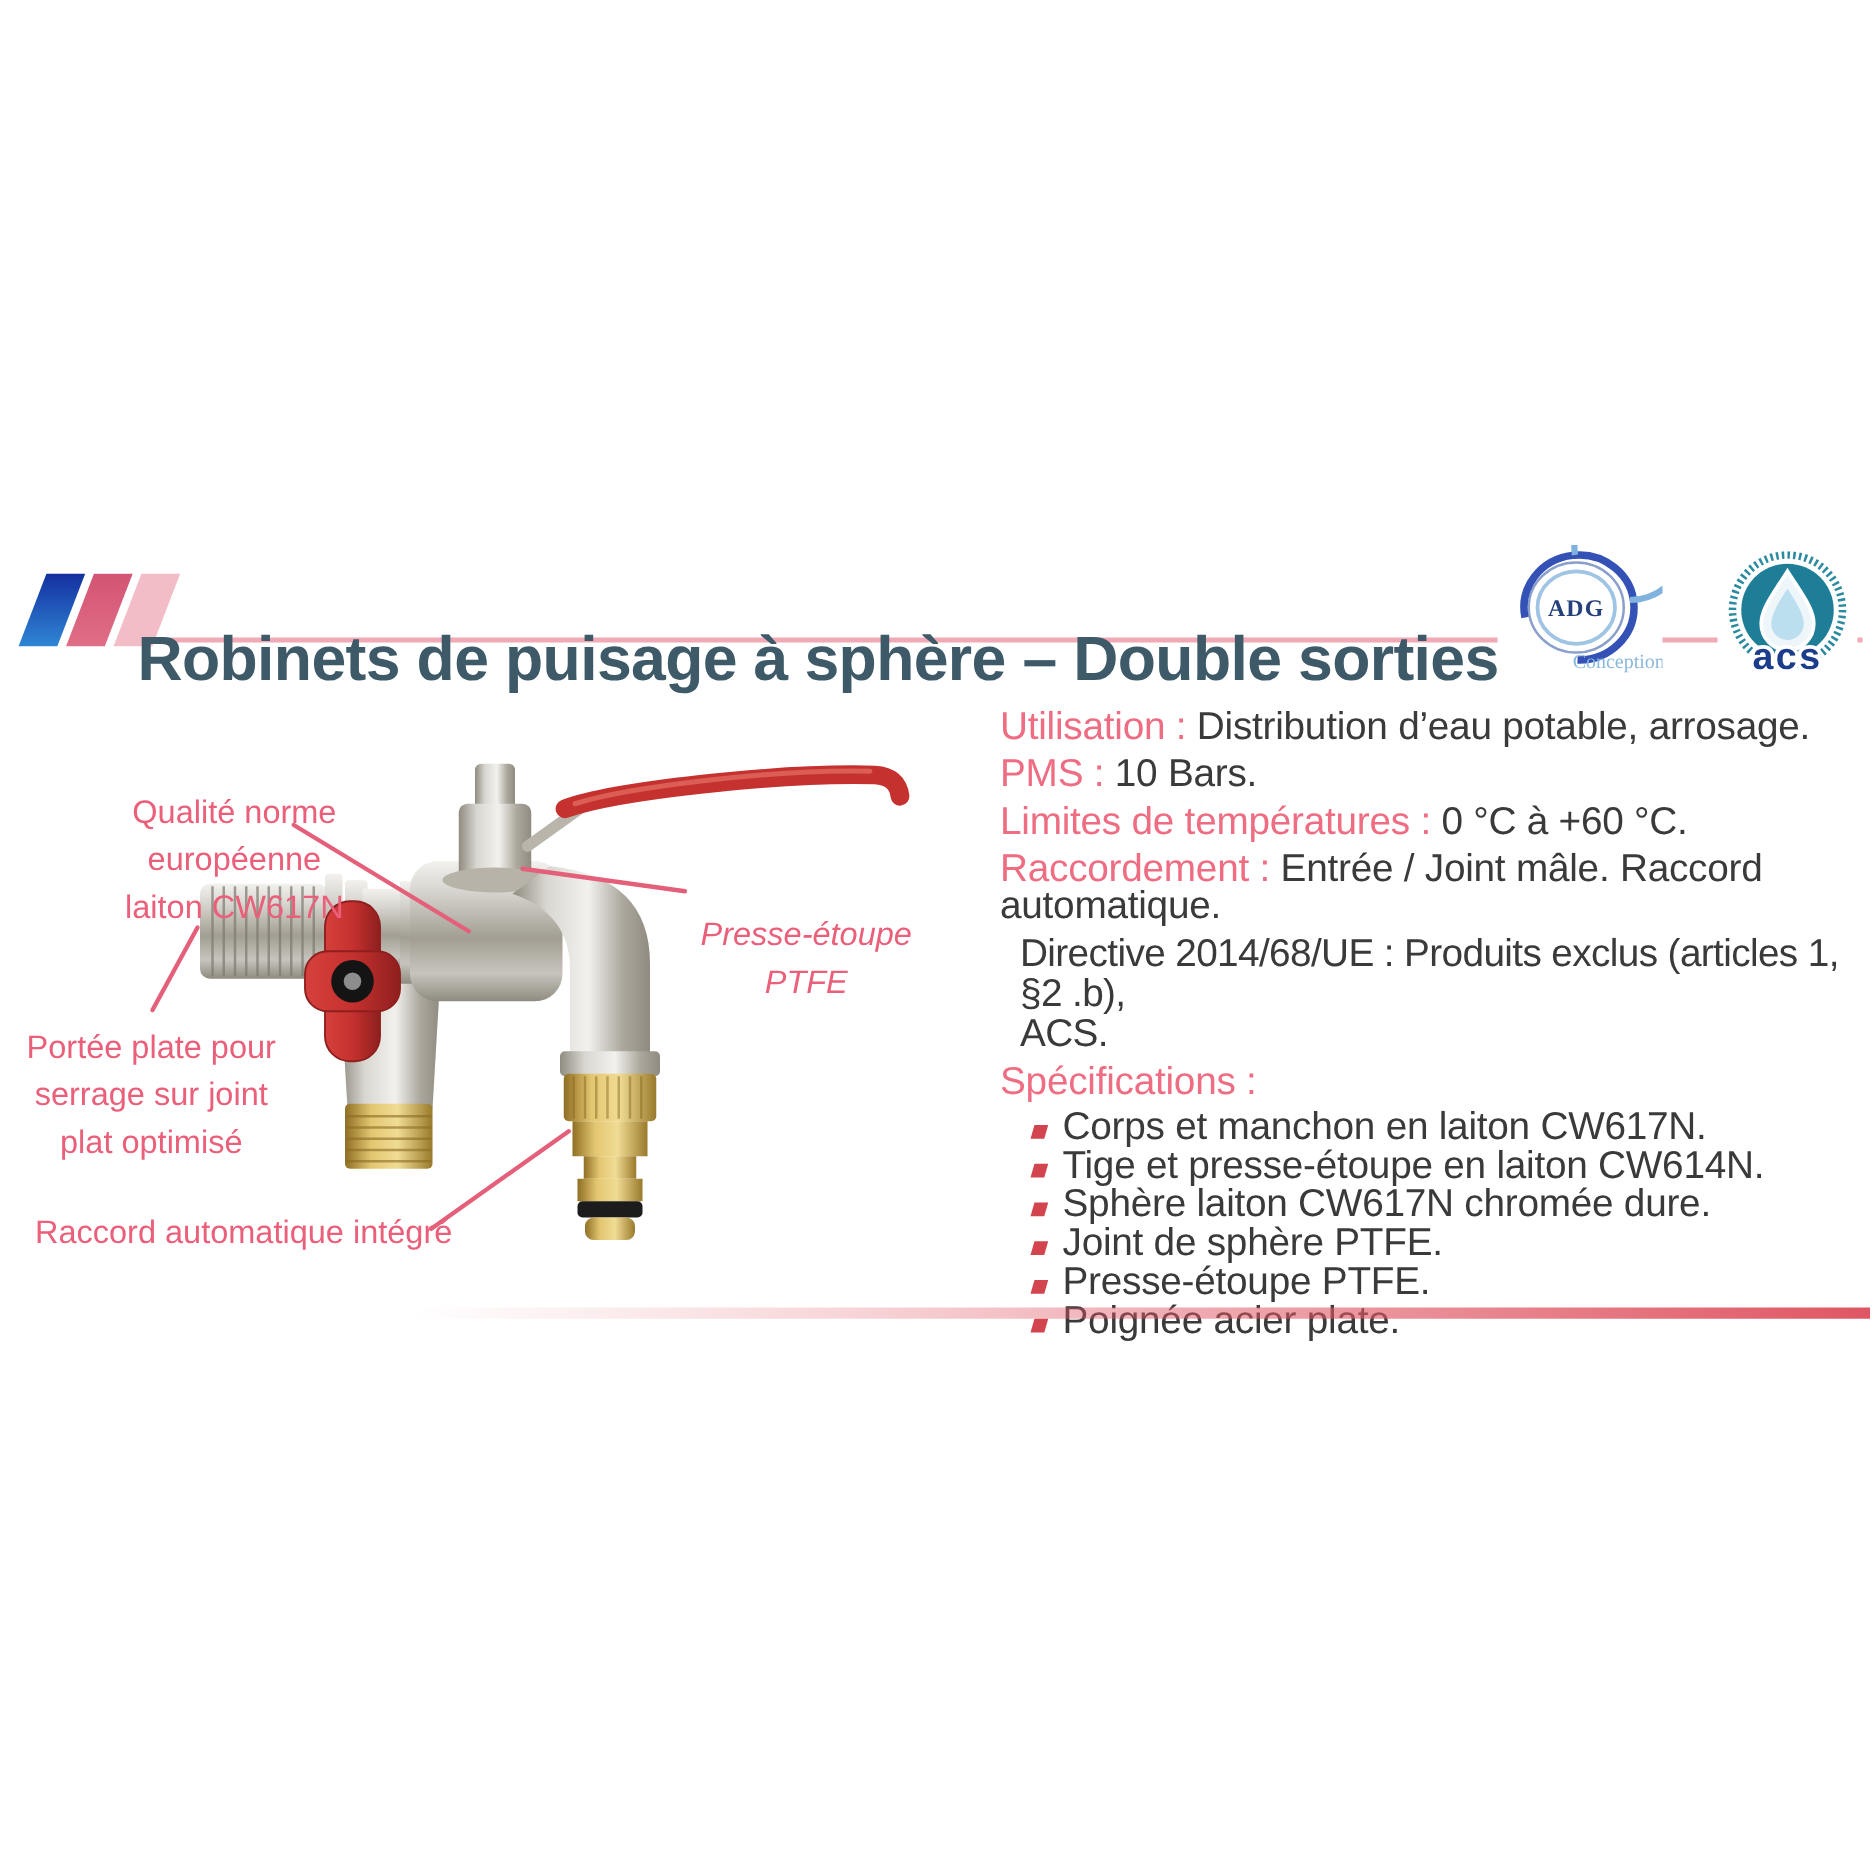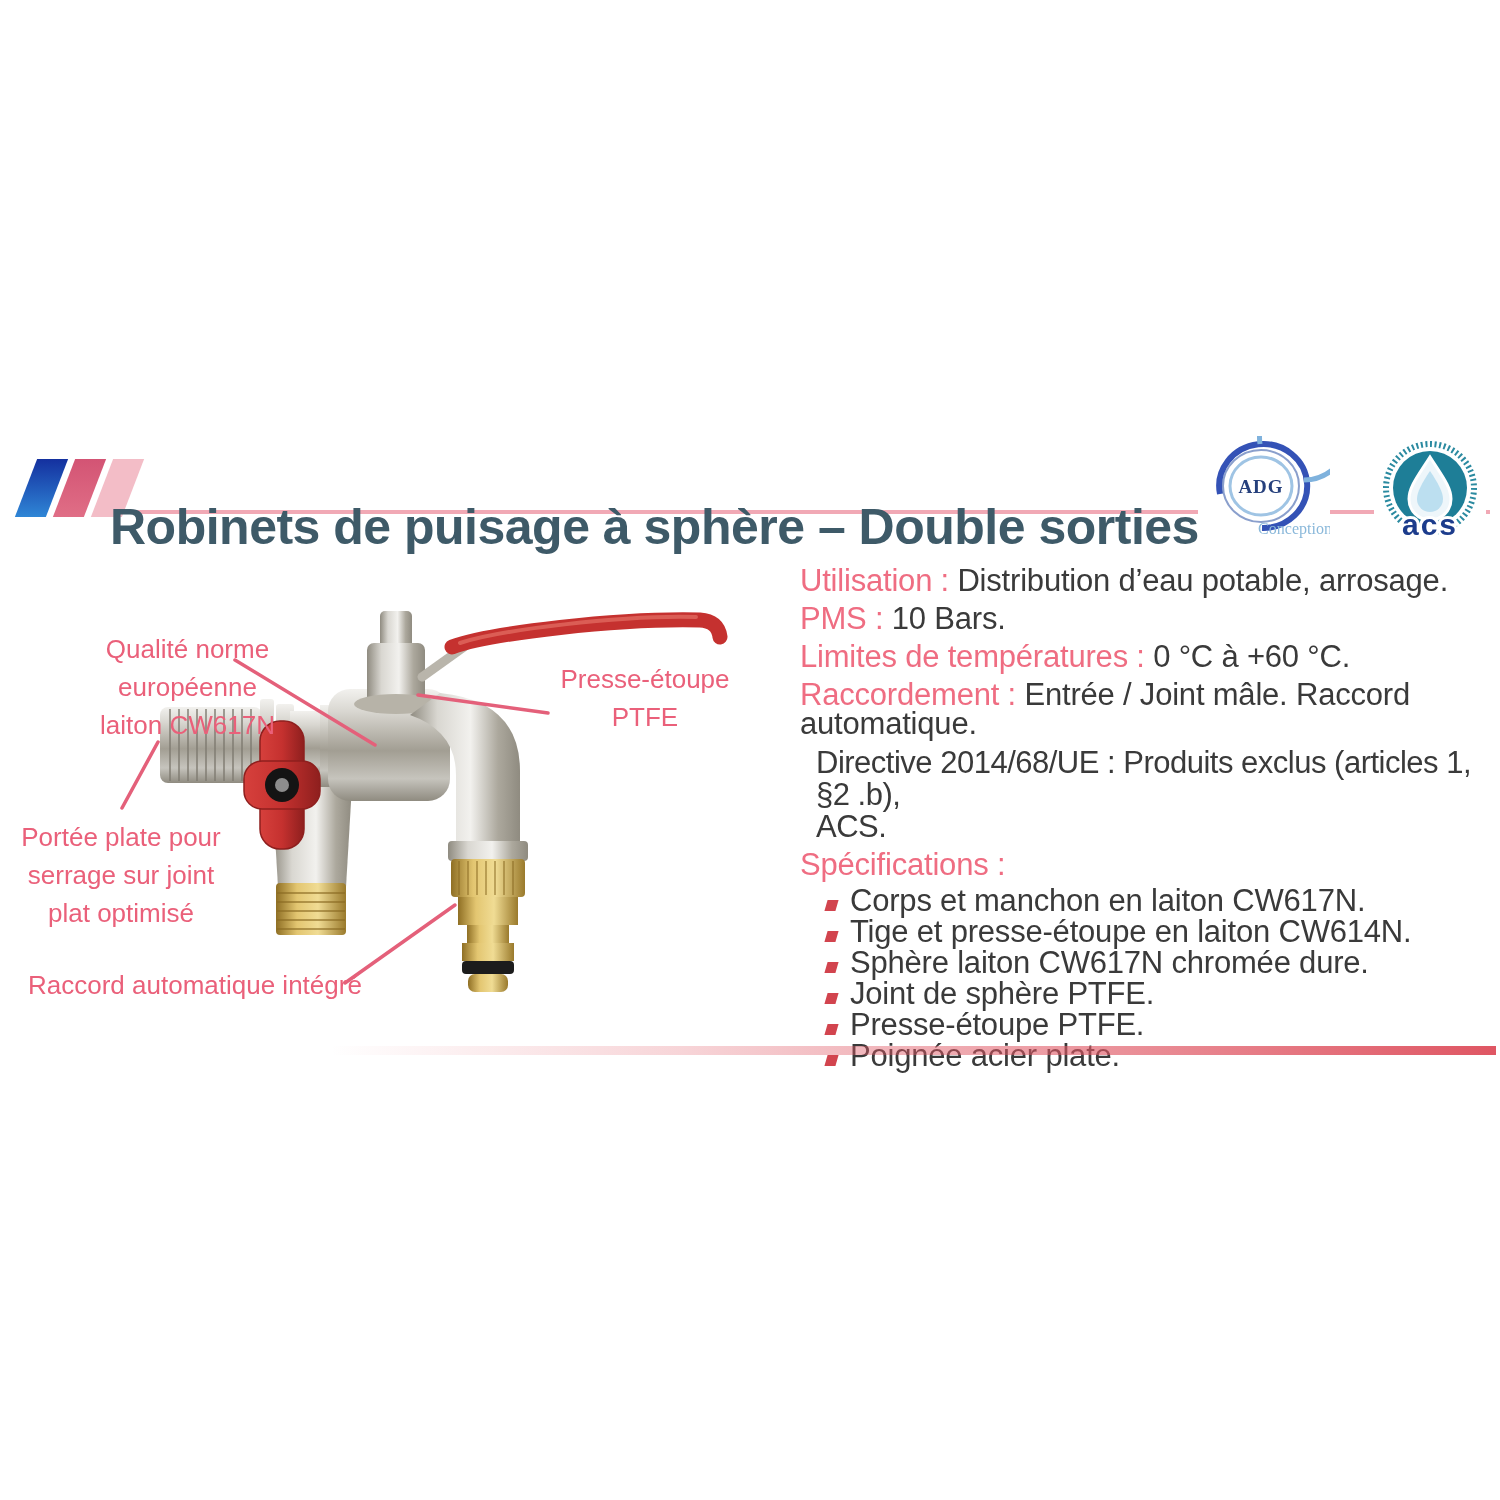--- a/index.html
+++ b/index.html
@@ -18,21 +18,21 @@
   .header-underline{position:absolute;left:96px;top:510px;width:1394px;height:4px;background:#f1a9b5;}
 
   .logo{position:absolute;background:#ffffff;}
   .logo-adg{left:1198px;top:436px;width:132px;height:106px;font-family:Liberation Serif, serif;}
   .logo-acs{left:1374px;top:441px;width:112px;height:102px;}
 
   
   .annot{position:absolute;color:#ea607a;font-size:26px;line-height:38px;text-align:center;
          white-space:pre-line;}
   .annot-quality{left:55px;top:606px;width:265px;margin-top:24px;}
-  .annot-gland{left:540px;top:660px;width:210px;}
+  .annot-gland{left:540px;top:728px;width:210px;font-style:italic;}
   .annot-seat{left:15px;top:818px;width:212px;}
   .annot-coupling{left:28px;top:966px;text-align:left;white-space:nowrap;}
 
   .product-svg{position:absolute;left:20px;top:555px;width:760px;height:470px;}
 
   
   .details{position:absolute;left:800px;top:566px;width:700px;font-size:31px;color:#3a3a3a;
            letter-spacing:-0.2px;}
   .d-row{margin-bottom:9px;line-height:29px;}
   .d-label{color:#ef6d82;}

